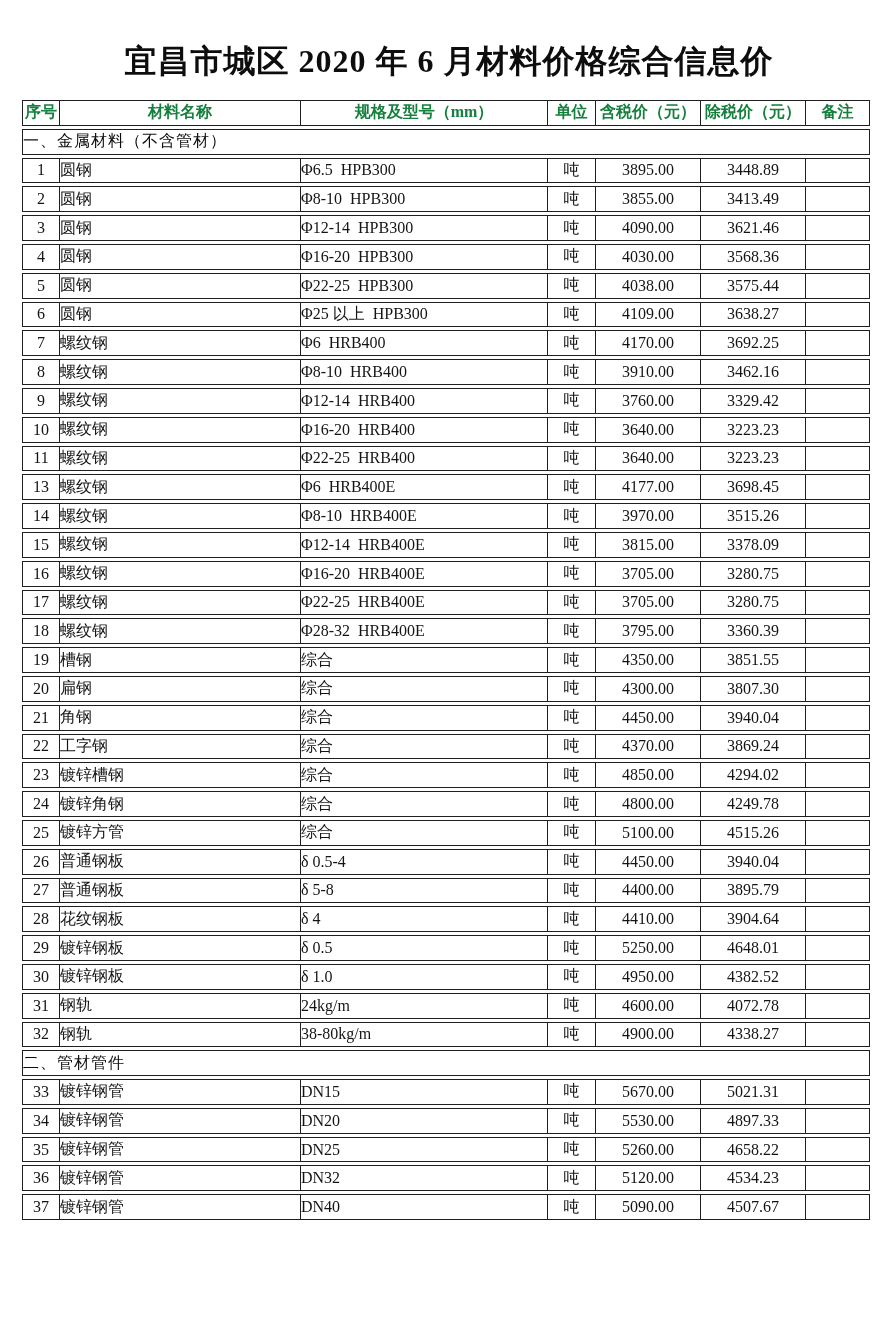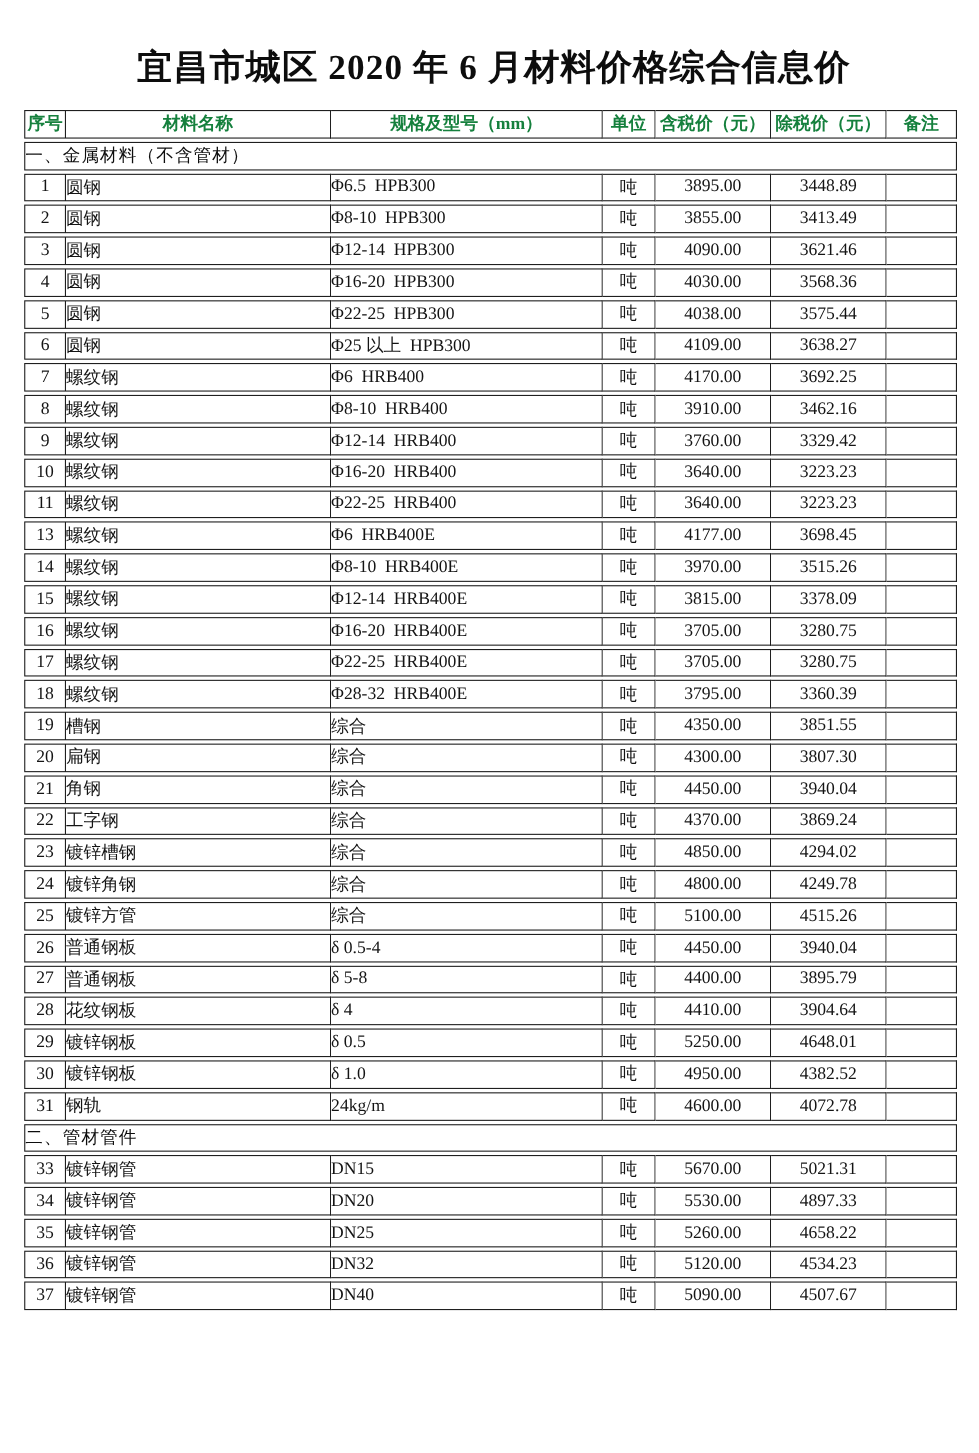--- a/index.html
+++ b/index.html
@@ -366,20 +366,29 @@
         <tr>
           <td class="c-no">31</td>
           <td class="c-name">钢轨</td>
           <td class="c-spec">24kg/m</td>
           <td class="c-unit">吨</td>
           <td class="c-tax">4600.00</td>
           <td class="c-net">4072.78</td>
           <td class="c-note"></td>
         </tr>
         <tr>
+          <td class="c-no">32</td>
+          <td class="c-name">钢轨</td>
+          <td class="c-spec">38-80kg/m</td>
+          <td class="c-unit">吨</td>
+          <td class="c-tax">4900.00</td>
+          <td class="c-net">4338.27</td>
+          <td class="c-note"></td>
+        </tr>
+        <tr>
           <td colspan="7" class="section-cell">二、管材管件</td>
         </tr>
         <tr>
           <td class="c-no">33</td>
           <td class="c-name">镀锌钢管</td>
           <td class="c-spec">DN15</td>
           <td class="c-unit">吨</td>
           <td class="c-tax">5670.00</td>
           <td class="c-net">5021.31</td>
           <td class="c-note"></td>

